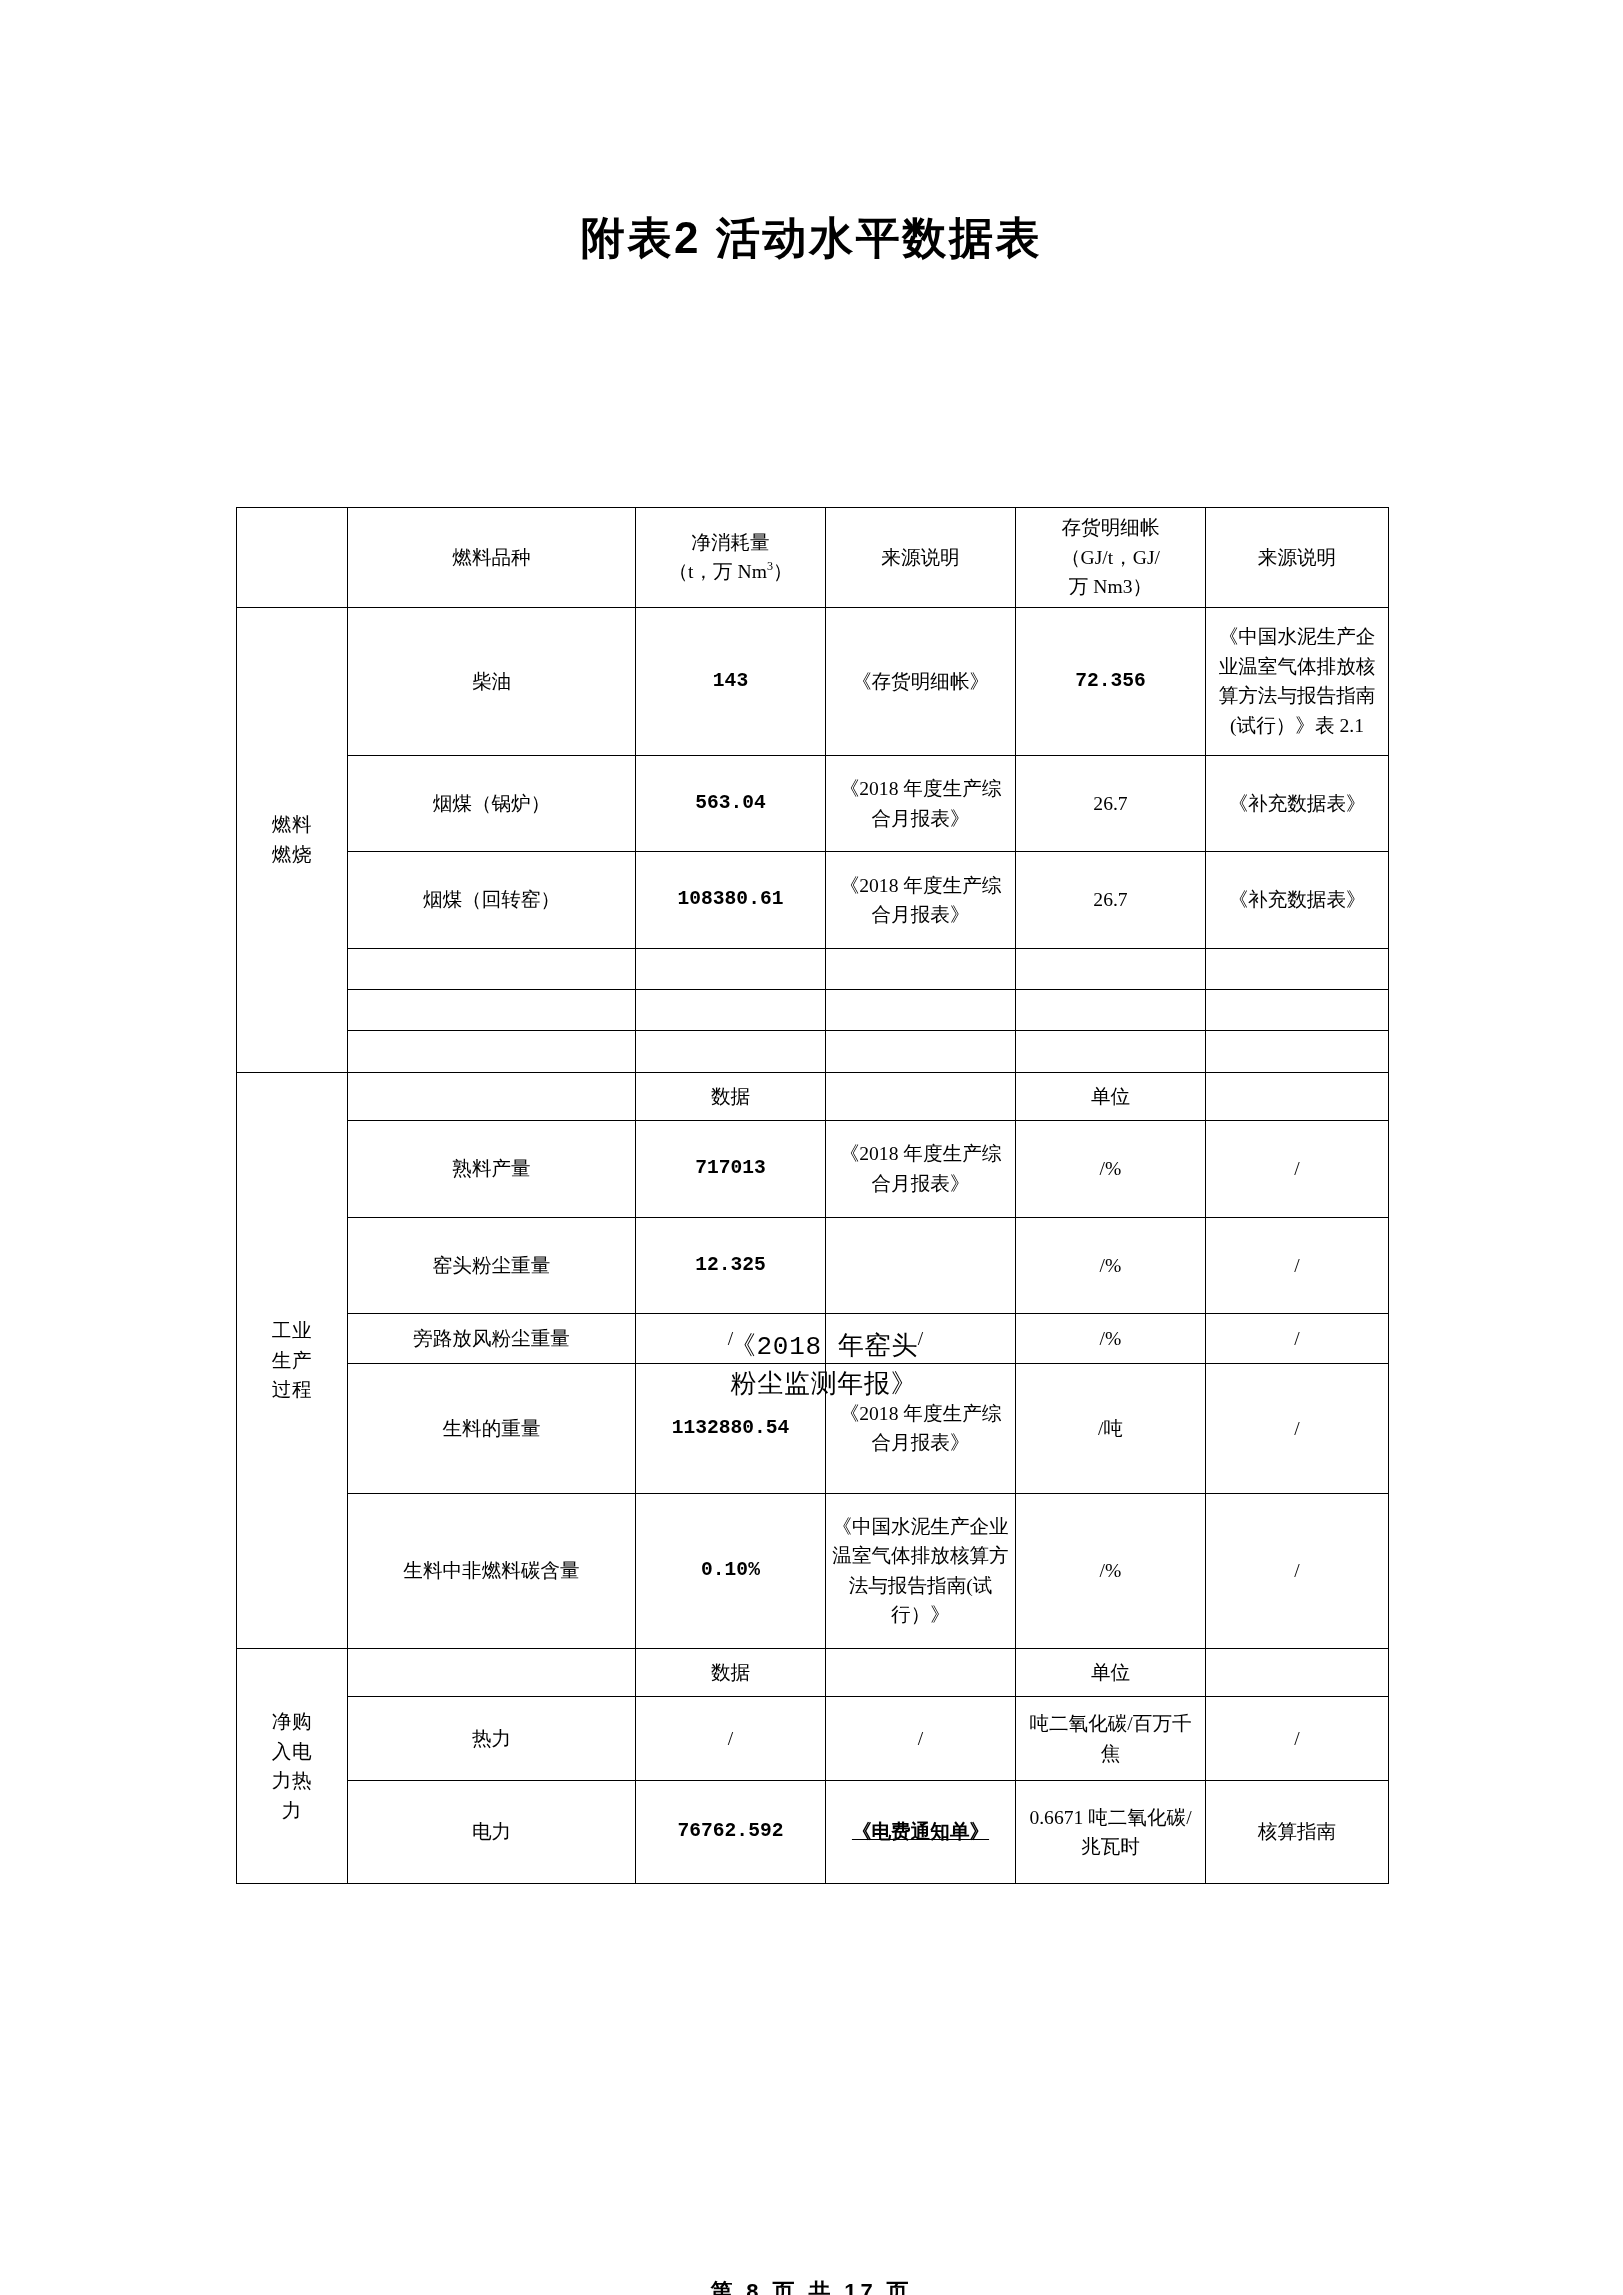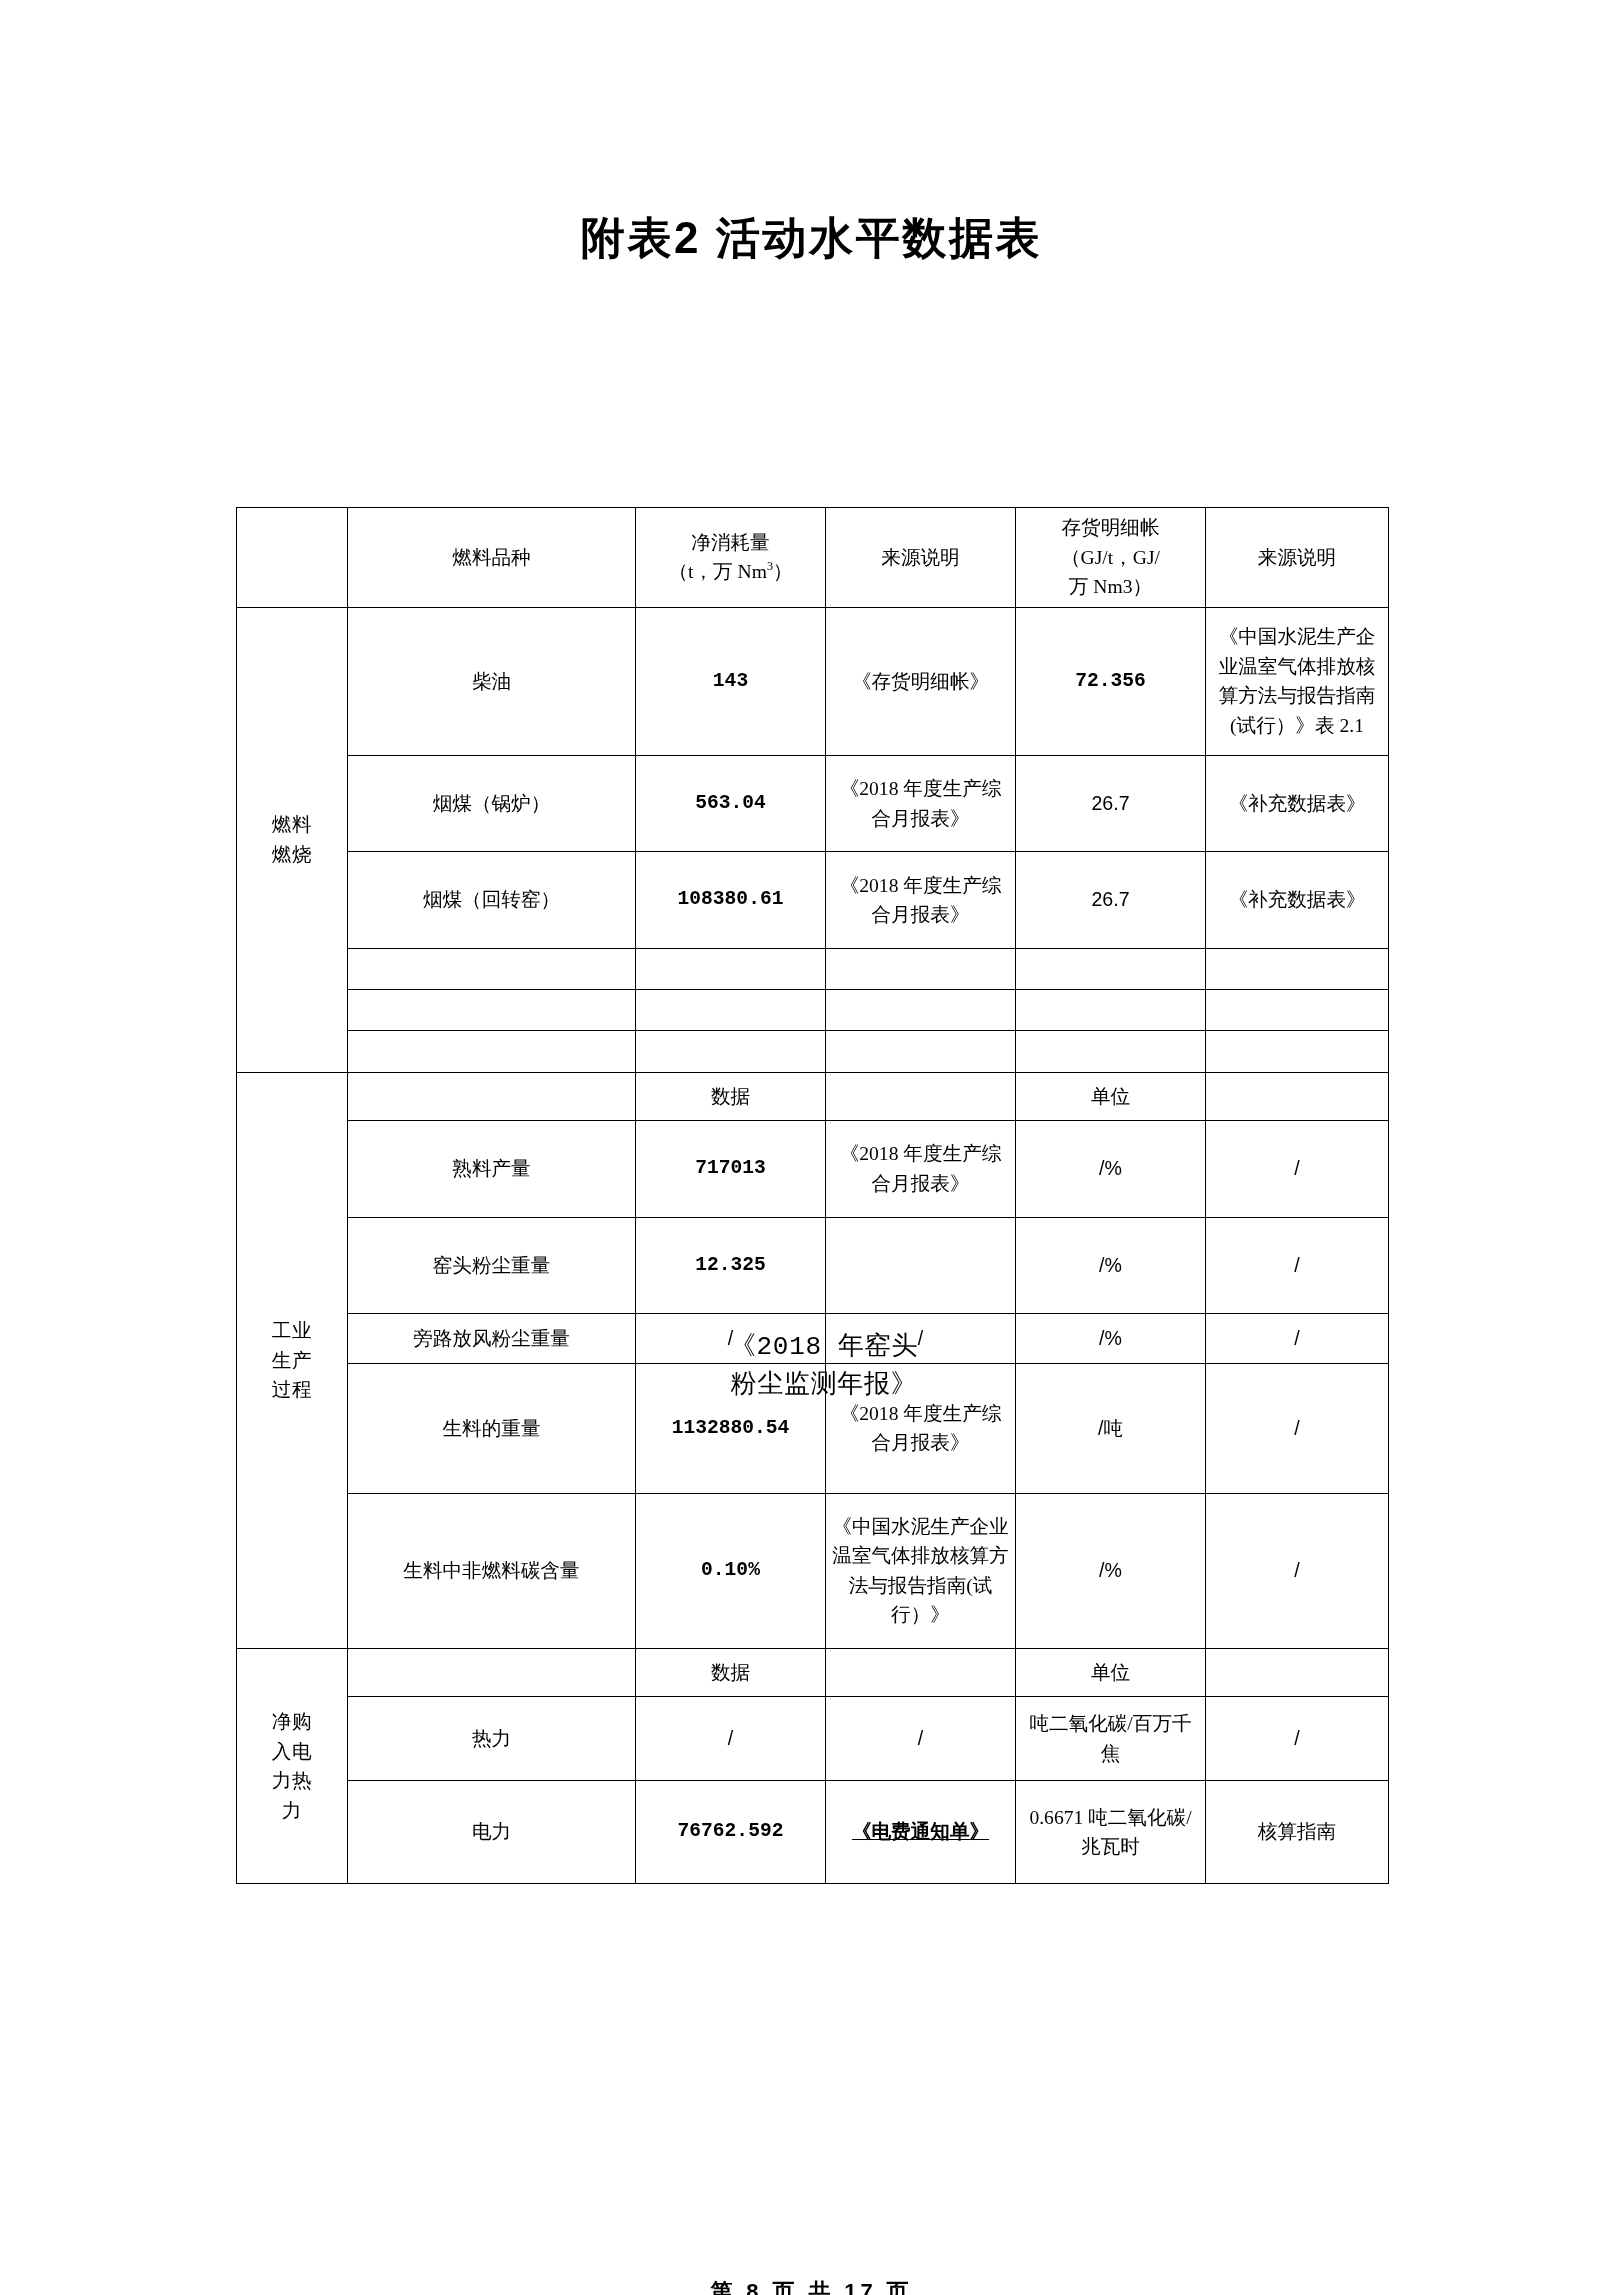--- a/index.html
+++ b/index.html
@@ -61,21 +61,21 @@
     font-size: 19.6px;
     line-height: 1.45;
     letter-spacing: 0.7px;
   }
   .bignum {
     font-family: Liberation Mono, monospace;
     font-size: 25px;
     font-weight: bold;
   }
   .num {
-    font-family: Liberation Sans, sans-serif;
+    font-family: Liberation Serif, serif;
     font-size: 23.6px;
   }
   .src {
     font-size: 19px;
     line-height: 1.45;
     margin-top: 29px;
   }
   .small {
     font-size: 18.3px;
     line-height: 1.45;

